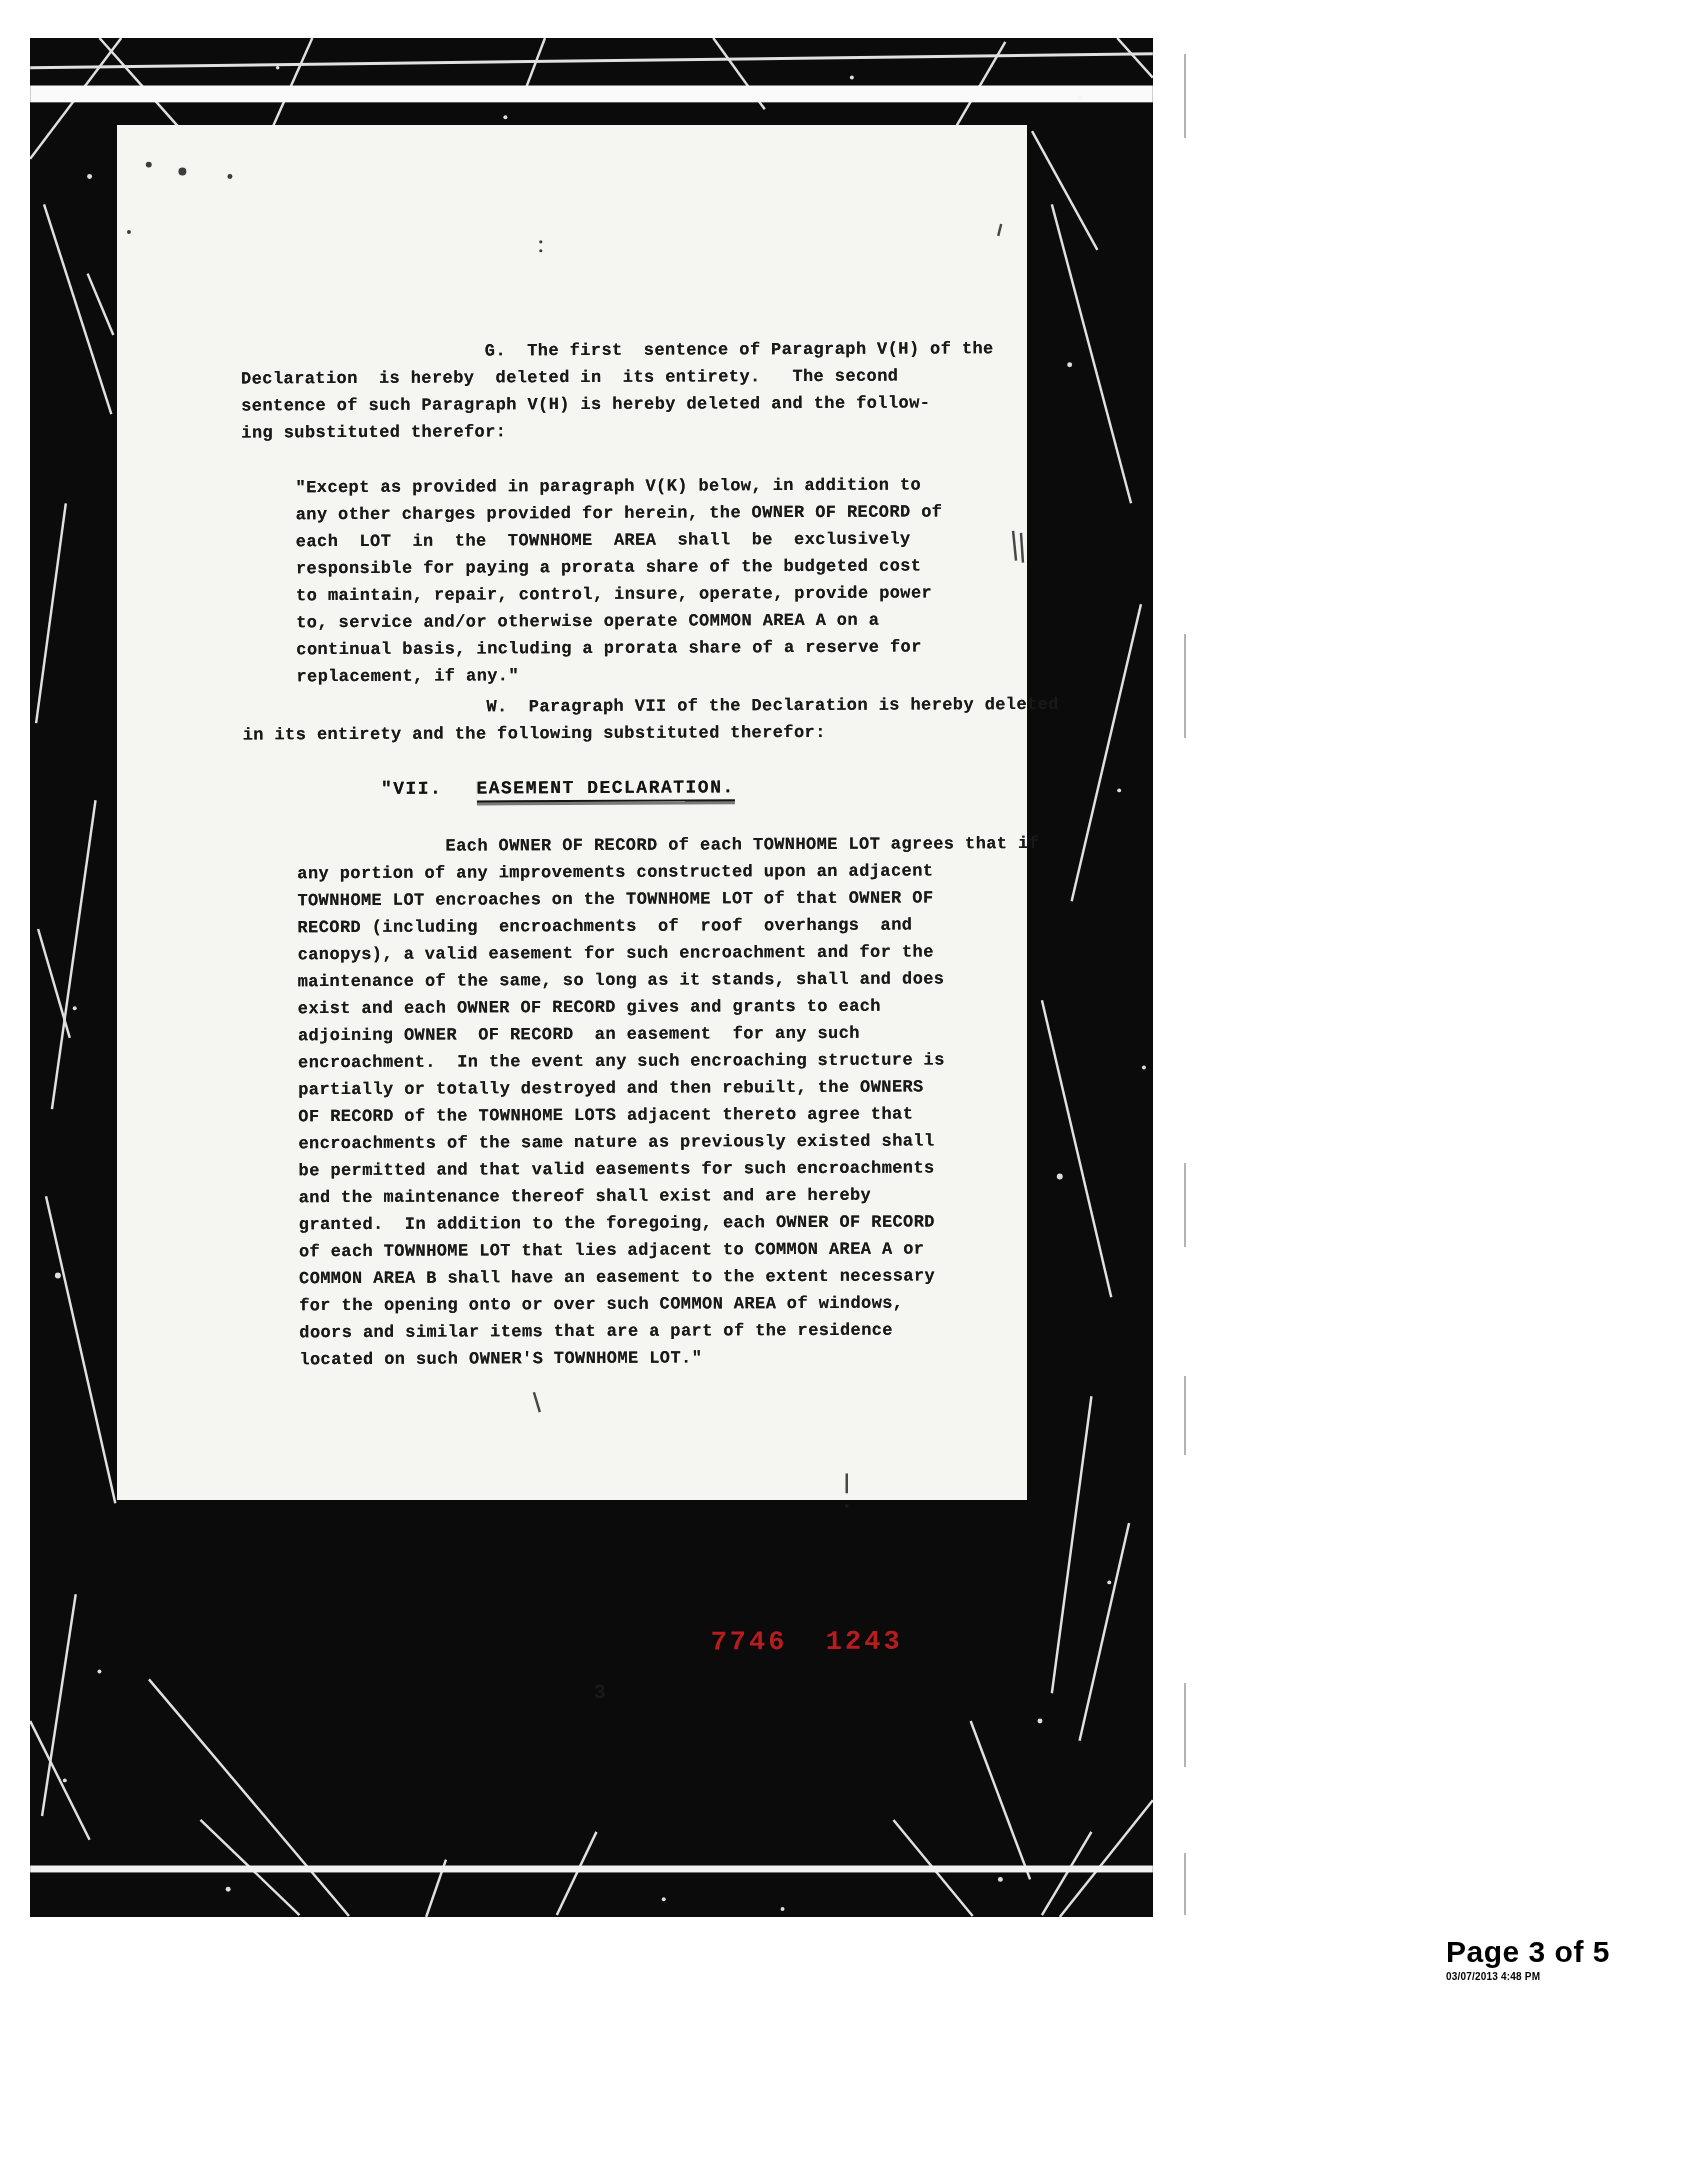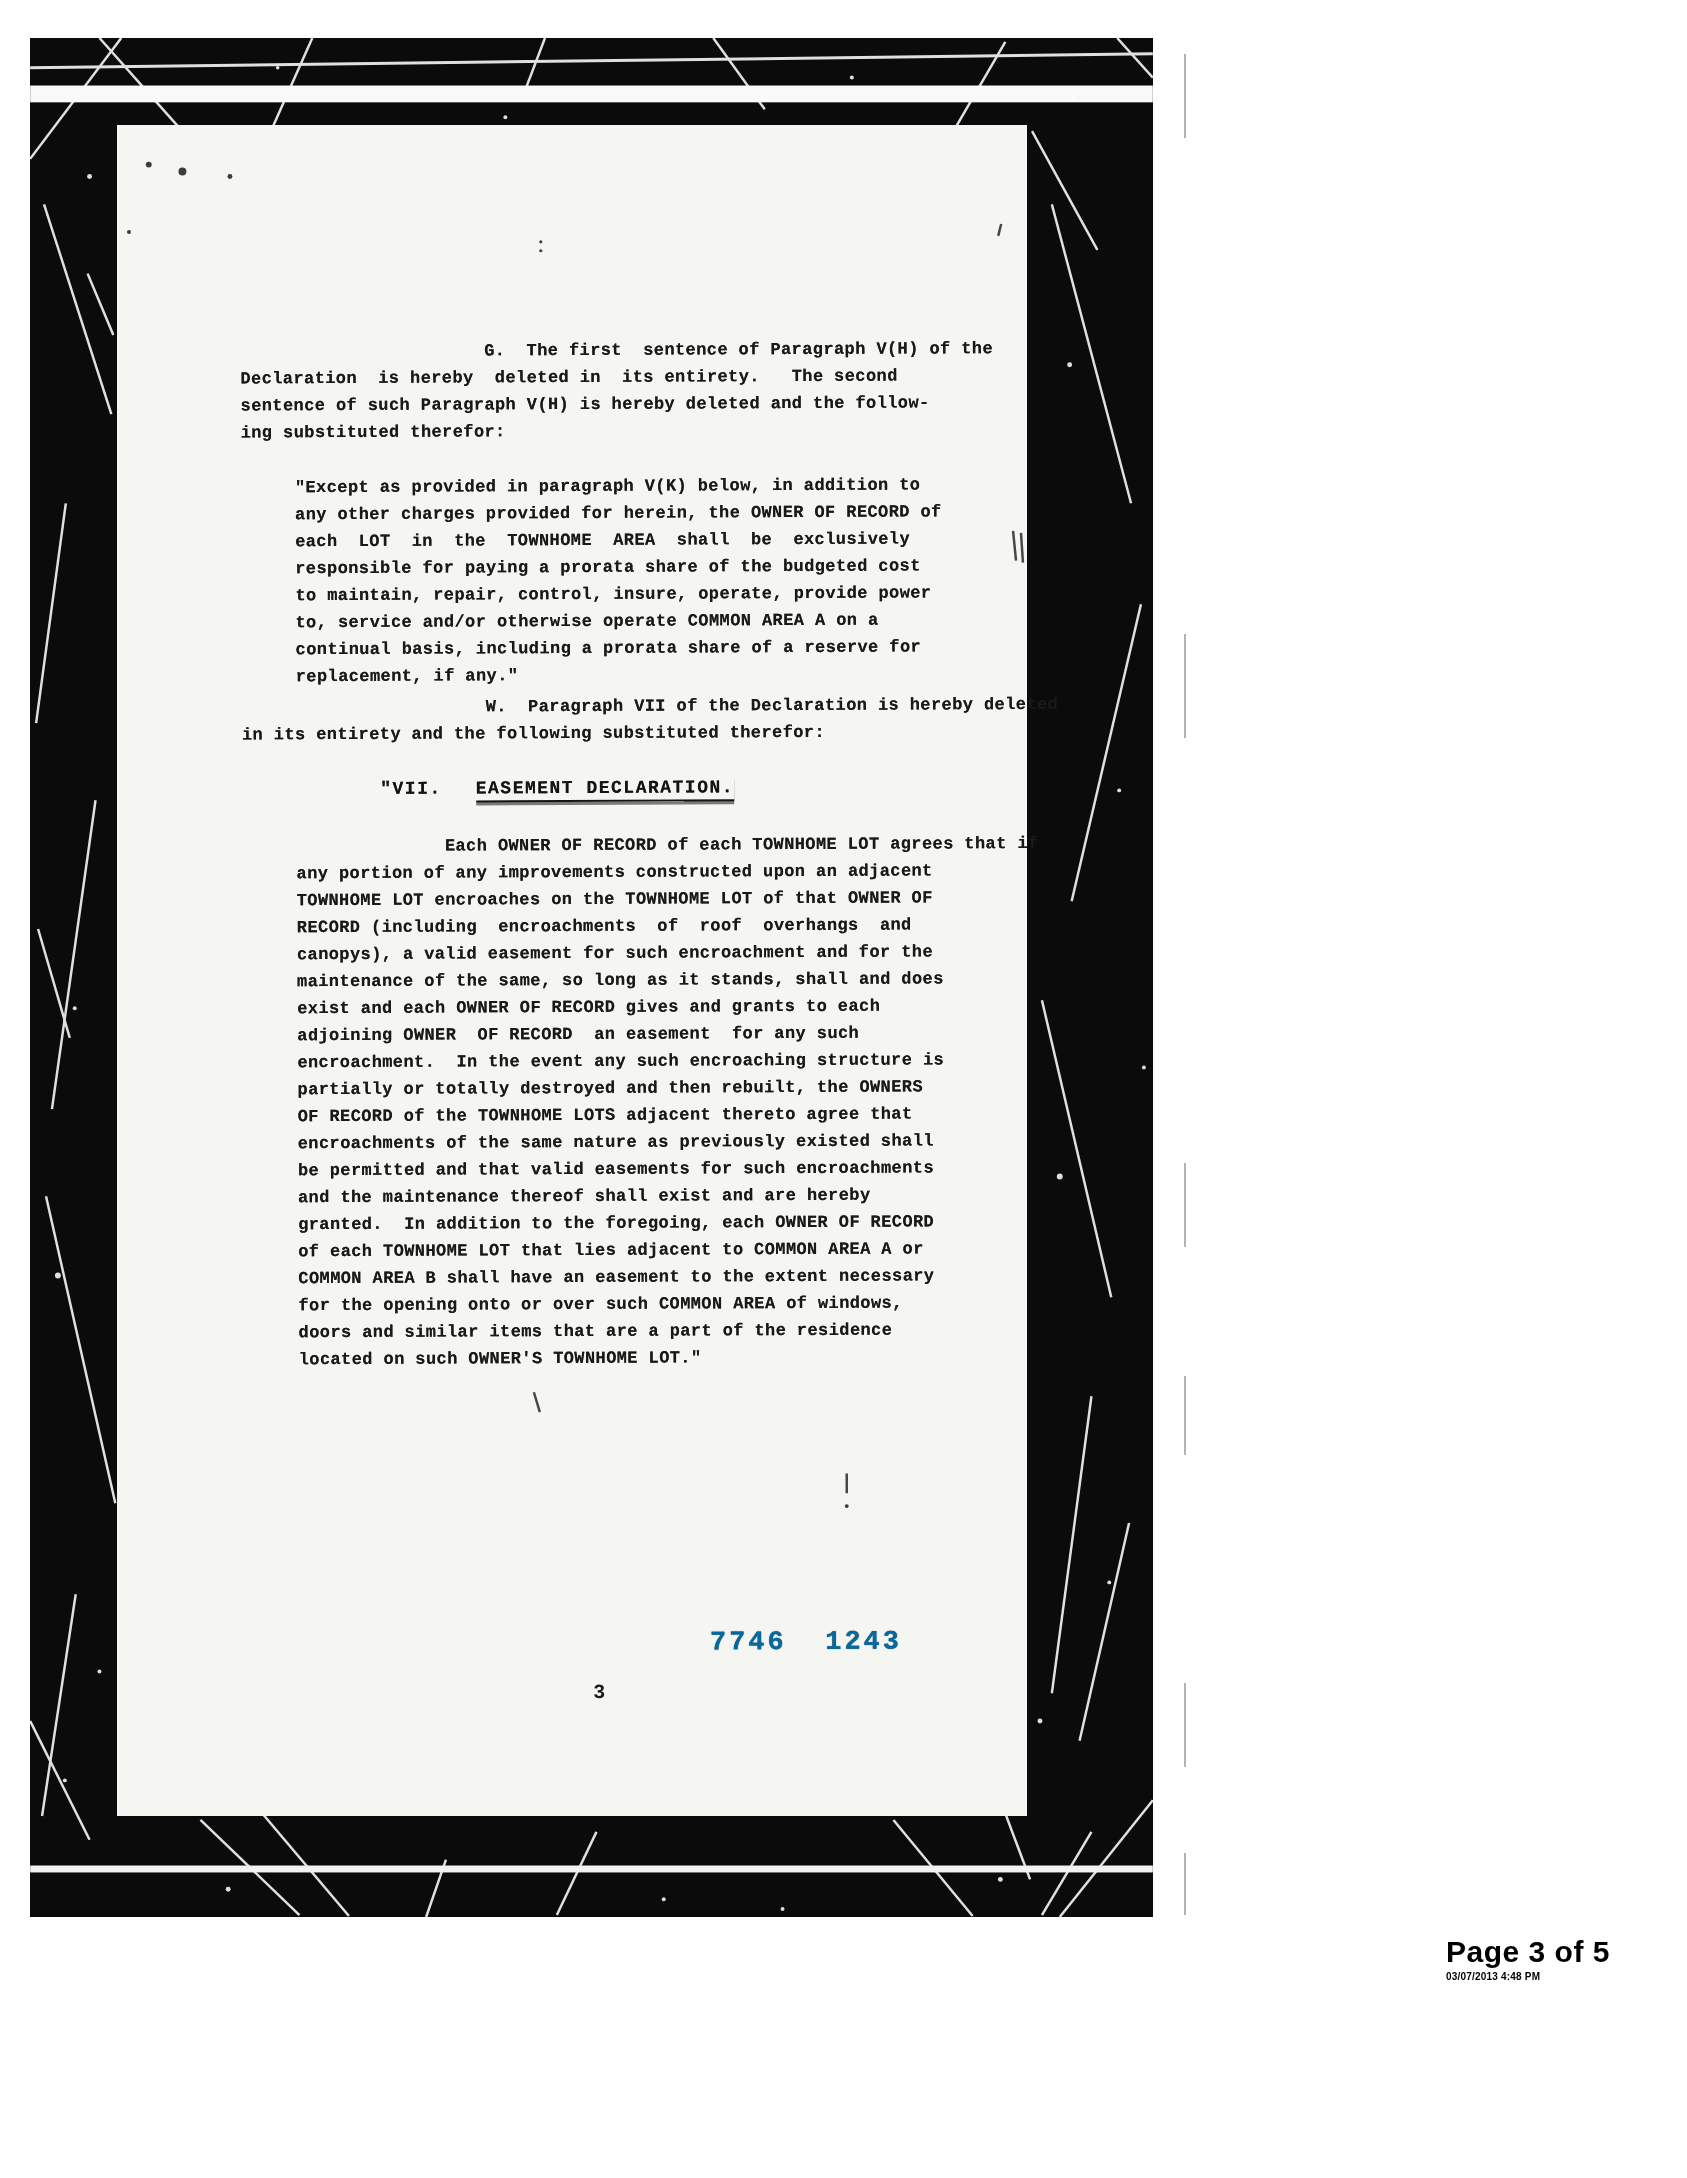--- a/index.html
+++ b/index.html
@@ -2,37 +2,37 @@
 <html><head>
 <meta charset="utf-8">
 <style>
   html,body{margin:0;padding:0;background:#ffffff;}
   .canvas{position:relative;width:1687px;height:2178px;background:#ffffff;overflow:hidden;
           font-family:"Liberation Mono","DejaVu Sans Mono",monospace;}
   
   .frame{position:absolute;left:30px;top:38px;width:1123px;height:1879px;background:#0b0b0b;}
   .frame svg{position:absolute;left:0;top:0;}
   
-  .paper{position:absolute;left:117px;top:125px;width:910px;height:1691px;background:#f5f5f2;}
+  .paper{position:absolute;left:117px;top:125px;width:910px;height:1375px;background:#f5f5f2;}
   .paper svg{position:absolute;left:0;top:0;}
   .textlayer{position:absolute;left:0;top:0;right:0;bottom:0;transform:rotate(-0.25deg);}
   .para{position:absolute;margin:0;font-family:inherit;font-size:17px;line-height:27px;
         font-weight:700;color:#191919;letter-spacing:0.4px;white-space:pre;
         text-shadow:0 0 0.6px rgba(25,25,25,.75);}
   .p-g{left:126px;top:212px;}
   .p-quote{left:180px;top:348px;}
   .p-w{left:126px;top:568px;}
   .heading{position:absolute;left:264px;top:653px;font-size:18px;font-weight:700;
            color:#141414;letter-spacing:1.5px;white-space:pre;
            text-shadow:0 0 0.6px rgba(20,20,20,.8);}
   .heading .underlined{margin-left:34px;border-bottom:2px solid #141414;
            box-shadow:0 3px 0 rgba(20,20,20,.55);padding-bottom:2px;}
   .p-easement{left:180px;top:707px;}
   .stamp{position:absolute;left:590px;top:1503px;font-size:27px;font-weight:700;
-         letter-spacing:3px;color:#0369a1;white-space:pre;
+         letter-spacing:3px;color:#b91c1c;white-space:pre;
          text-shadow:0 0 1px rgba(20,20,20,.8);}
   .pagenum{position:absolute;left:473px;top:1556px;font-size:20px;font-weight:700;color:#1a1a1a;}
   
   .dash{position:absolute;width:0;border-left:2px solid #b3b3b3;}
   
   .footer{position:absolute;left:1446px;top:1935px;font-family:"Liberation Sans","DejaVu Sans",sans-serif;color:#000;}
   .footer-page{font-size:30px;font-weight:700;letter-spacing:0.5px;}
   .footer-time{font-size:10px;font-weight:700;margin-top:2px;letter-spacing:0.2px;}
 </style>
 </head>

